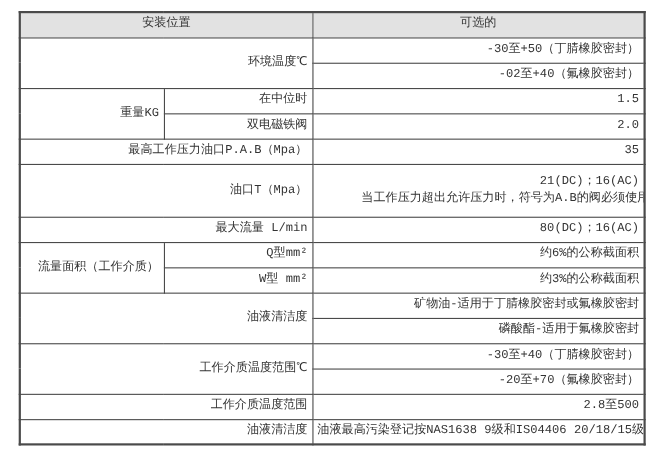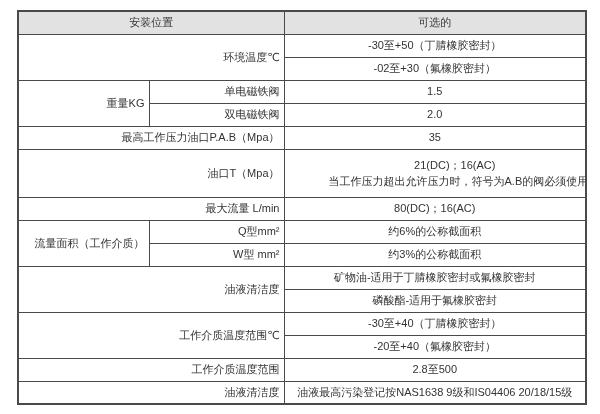--- a/index.html
+++ b/index.html
@@ -17,37 +17,38 @@
   }
   table.spec {
     position: absolute;
     left: 17px;
     top: 10px;
     width: 568px;
     border-collapse: collapse;
     table-layout: fixed;
     font-size: 11px;
     color: #333333;
+    font-family: Liberation Mono, monospace;
   }
   table.spec col.c1 { width: 131px; }
   table.spec col.c2 { width: 135px; }
   table.spec col.c3 { width: 302px; }
   table.spec td, table.spec th {
     border: 1px solid #4a4a4a;
     padding: 2px 4px;
     font-weight: normal;
     line-height: 1.35;
     overflow: hidden;
     white-space: nowrap;
   }
   table.spec { border: 2px solid #4a4a4a; }
   tr.row { height: 23px; }
   tr.row-tall { height: 48px; }
   .cell-label { text-align: right; }
-  .cell-value { text-align: center; padding-left: 10px; }
+  .cell-value { text-align: right; padding-left: 10px; }
   th.header-cell {
     background: #e2e2e2;
     text-align: center;
   }
   .two-line { white-space: nowrap; }
   .two-line div { line-height: 16px; margin-left: 40px; }
 </style>
 </head>
 <body>
 
@@ -63,26 +64,26 @@
         <tr class="row">
       <th class="header-cell" colspan="2">安装位置</th>
       <th class="header-cell">可选的</th>
     </tr>
 
     <tr class="row">
       <td class="cell-label" colspan="2" rowspan="2">环境温度℃</td>
       <td class="cell-value">-30至+50（丁腈橡胶密封）</td>
     </tr>
     <tr class="row">
-      <td class="cell-value">-02至+30（氟橡胶密封）</td>
+      <td class="cell-value">-02至+40（氟橡胶密封）</td>
     </tr>
 
     <tr class="row">
       <td class="cell-label" rowspan="2">重量KG</td>
-      <td class="cell-label">单电磁铁阀</td>
+      <td class="cell-label">在中位时</td>
       <td class="cell-value">1.5</td>
     </tr>
     <tr class="row">
       <td class="cell-label">双电磁铁阀</td>
       <td class="cell-value">2.0</td>
     </tr>
 
     <tr class="row">
       <td class="cell-label" colspan="2">最高工作压力油口P.A.B（Mpa）</td>
       <td class="cell-value">35</td>
@@ -117,21 +118,21 @@
     </tr>
     <tr class="row">
       <td class="cell-value">磷酸酯-适用于氟橡胶密封</td>
     </tr>
 
     <tr class="row">
       <td class="cell-label" colspan="2" rowspan="2">工作介质温度范围℃</td>
       <td class="cell-value">-30至+40（丁腈橡胶密封）</td>
     </tr>
     <tr class="row">
-      <td class="cell-value">-20至+40（氟橡胶密封）</td>
+      <td class="cell-value">-20至+70（氟橡胶密封）</td>
     </tr>
 
     <tr class="row">
       <td class="cell-label" colspan="2">工作介质温度范围</td>
       <td class="cell-value">2.8至500</td>
     </tr>
 
     <tr class="row">
       <td class="cell-label" colspan="2">油液清洁度</td>
       <td class="cell-value">油液最高污染登记按NAS1638 9级和IS04406 20/18/15级</td>

